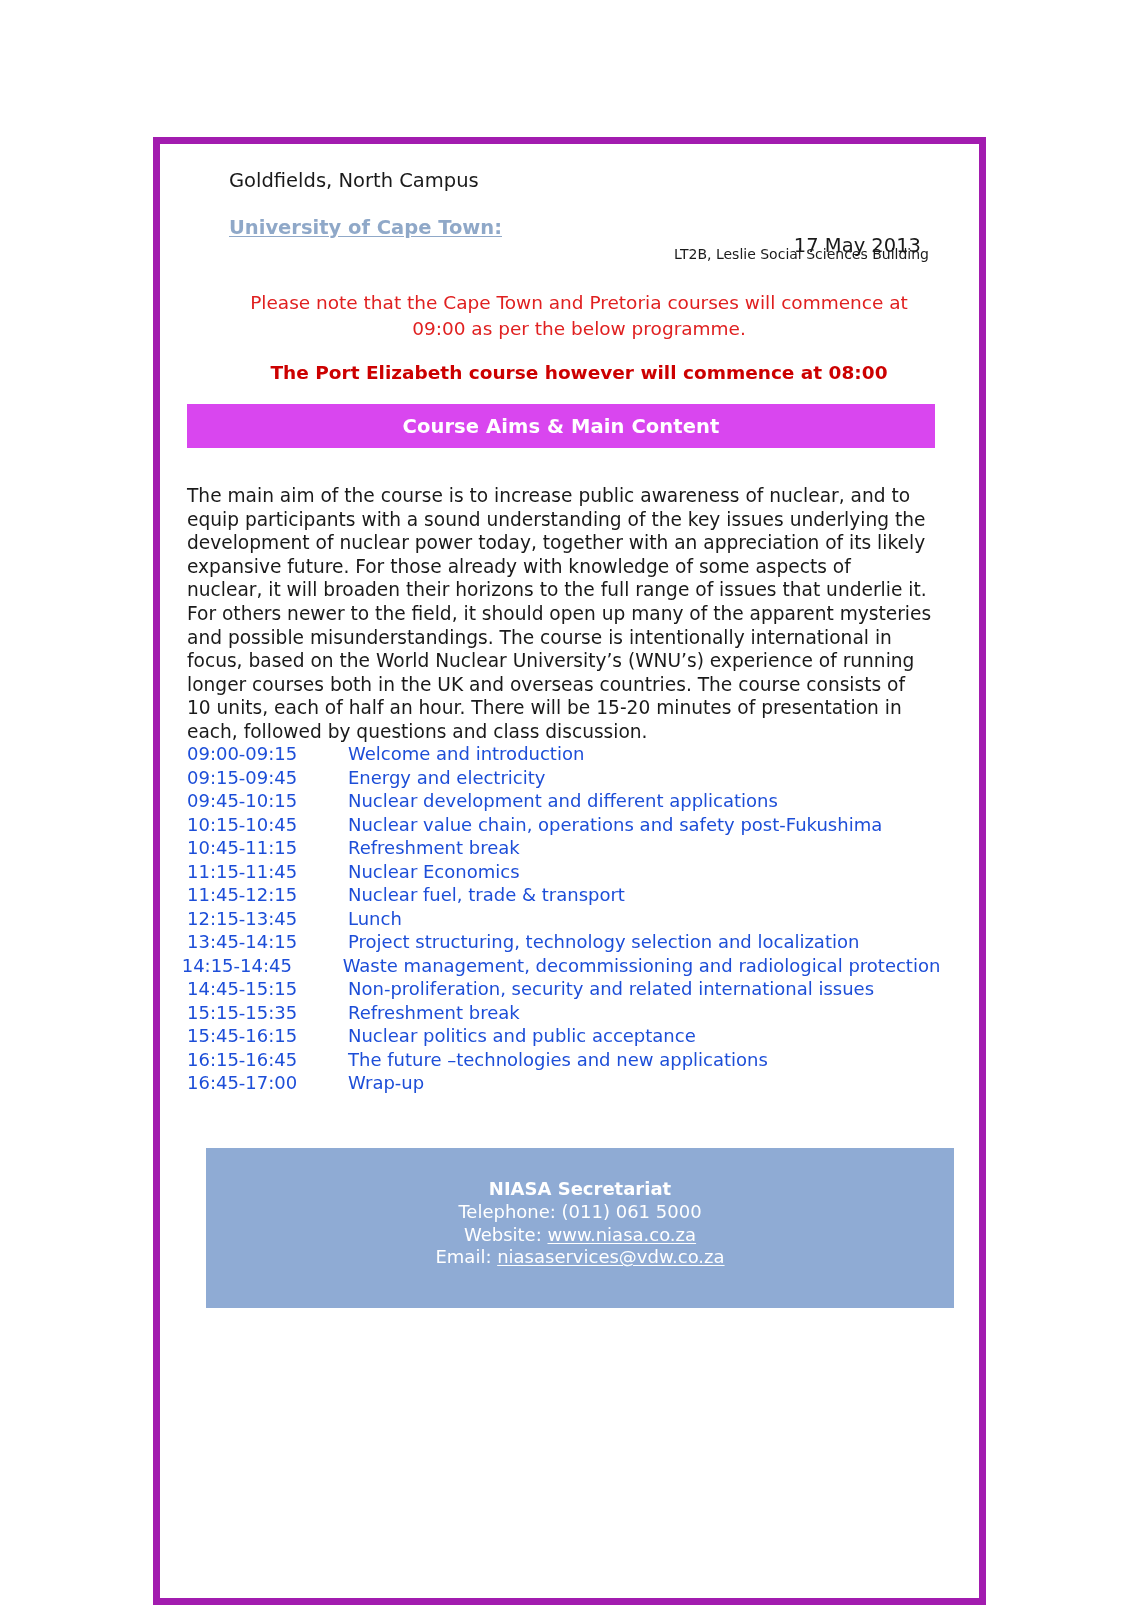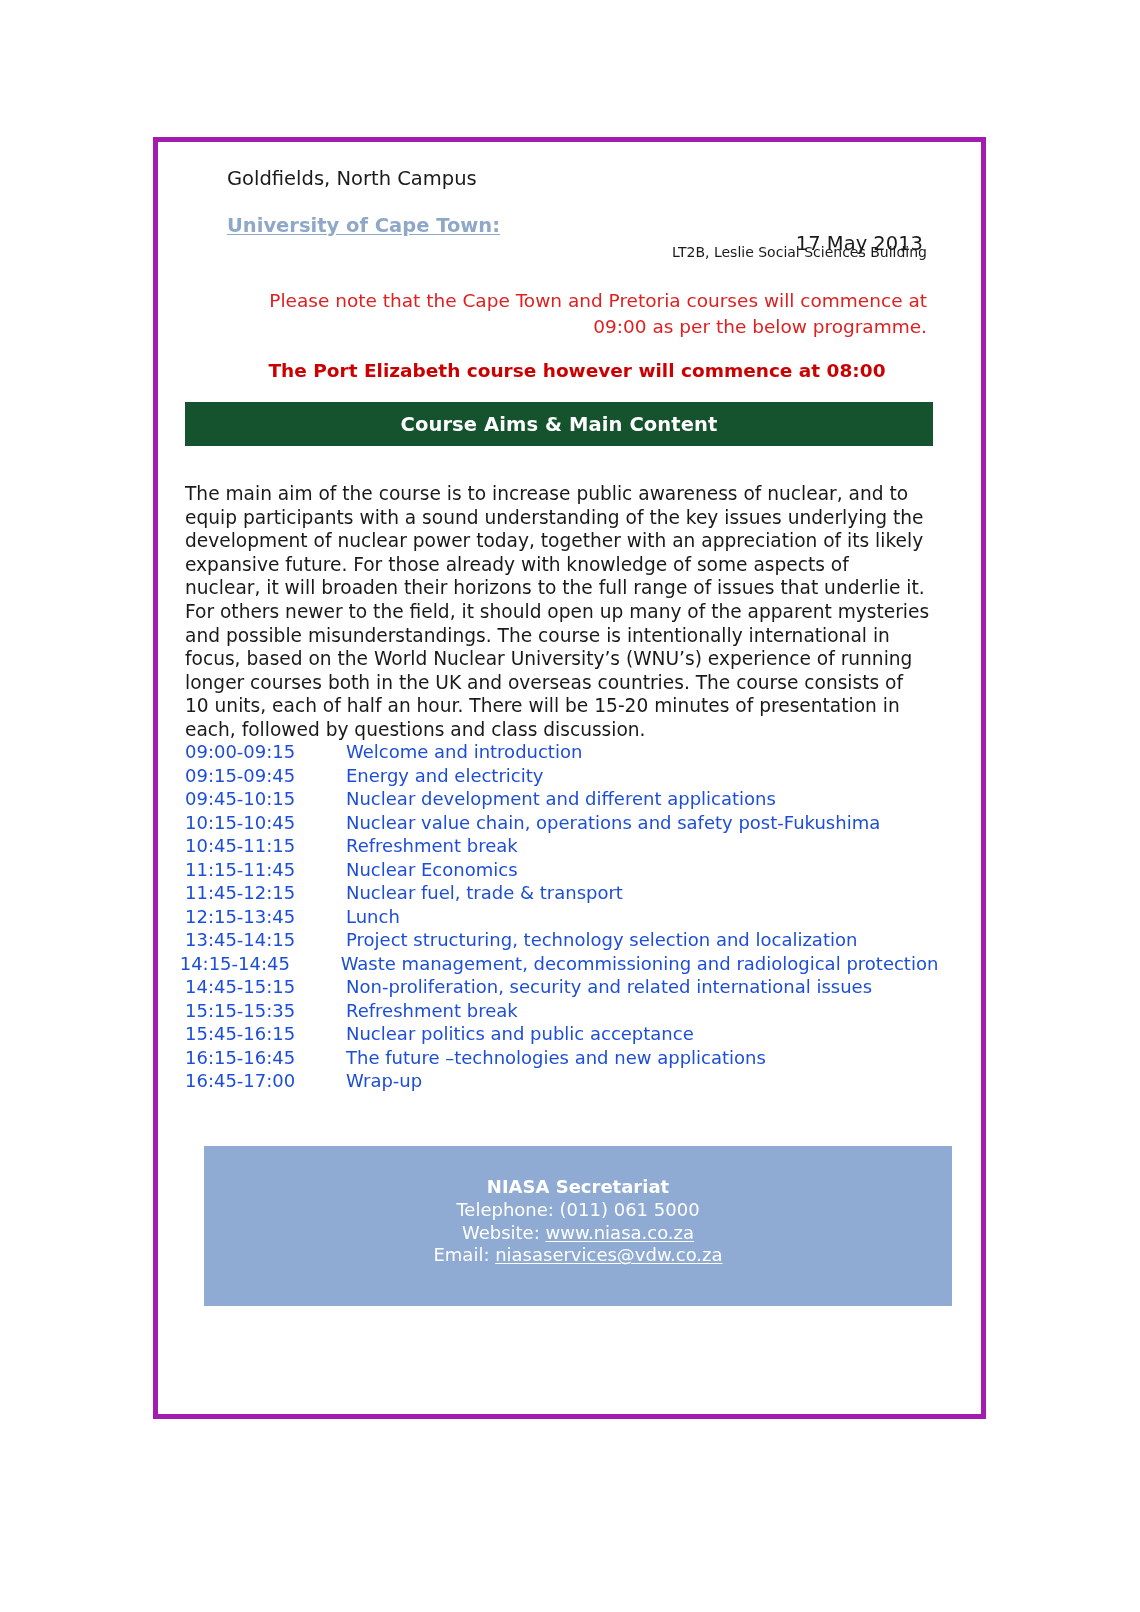--- a/index.html
+++ b/index.html
@@ -15,23 +15,23 @@
     position: relative;
     overflow: hidden;
   }
 
   
   .page-sheet {
     position: absolute;
     left: 153px;
     top: 137px;
     width: 833px;
-    height: 1282px;
+    height: 1468px;
     background: #ffffff;
-    border: 5px solid #a21caf;
+    border: 7px solid #a21caf;
     box-sizing: border-box;
   }
 
   .page-inner {
     position: absolute;
     left: 0;
     top: 0;
     right: 0;
     bottom: 0;
   }
@@ -83,21 +83,21 @@
     color: #1a1a1a;
     white-space: nowrap;
   }
 
   
   .notice-red {
     position: absolute;
     left: 69px;
     top: 146px;
     width: 700px;
-    text-align: right;
+    text-align: center;
     font-size: 18.5px;
     line-height: 26px;
     color: #e02020;
   }
   .notice-red-bold {
     position: absolute;
     left: 69px;
     top: 216px;
     width: 700px;
     text-align: center;
@@ -107,21 +107,21 @@
     color: #cc0000;
   }
 
   
   .section-banner {
     position: absolute;
     left: 27px;
     top: 260px;
     width: 748px;
     height: 44px;
-    background: #14532d;
+    background: #d946ef;
     display: flex;
     align-items: center;
     justify-content: center;
   }
   .section-banner-label {
     font-size: 19.5px;
     font-weight: bold;
     color: #ffffff;
     letter-spacing: 0.1px;
   }

